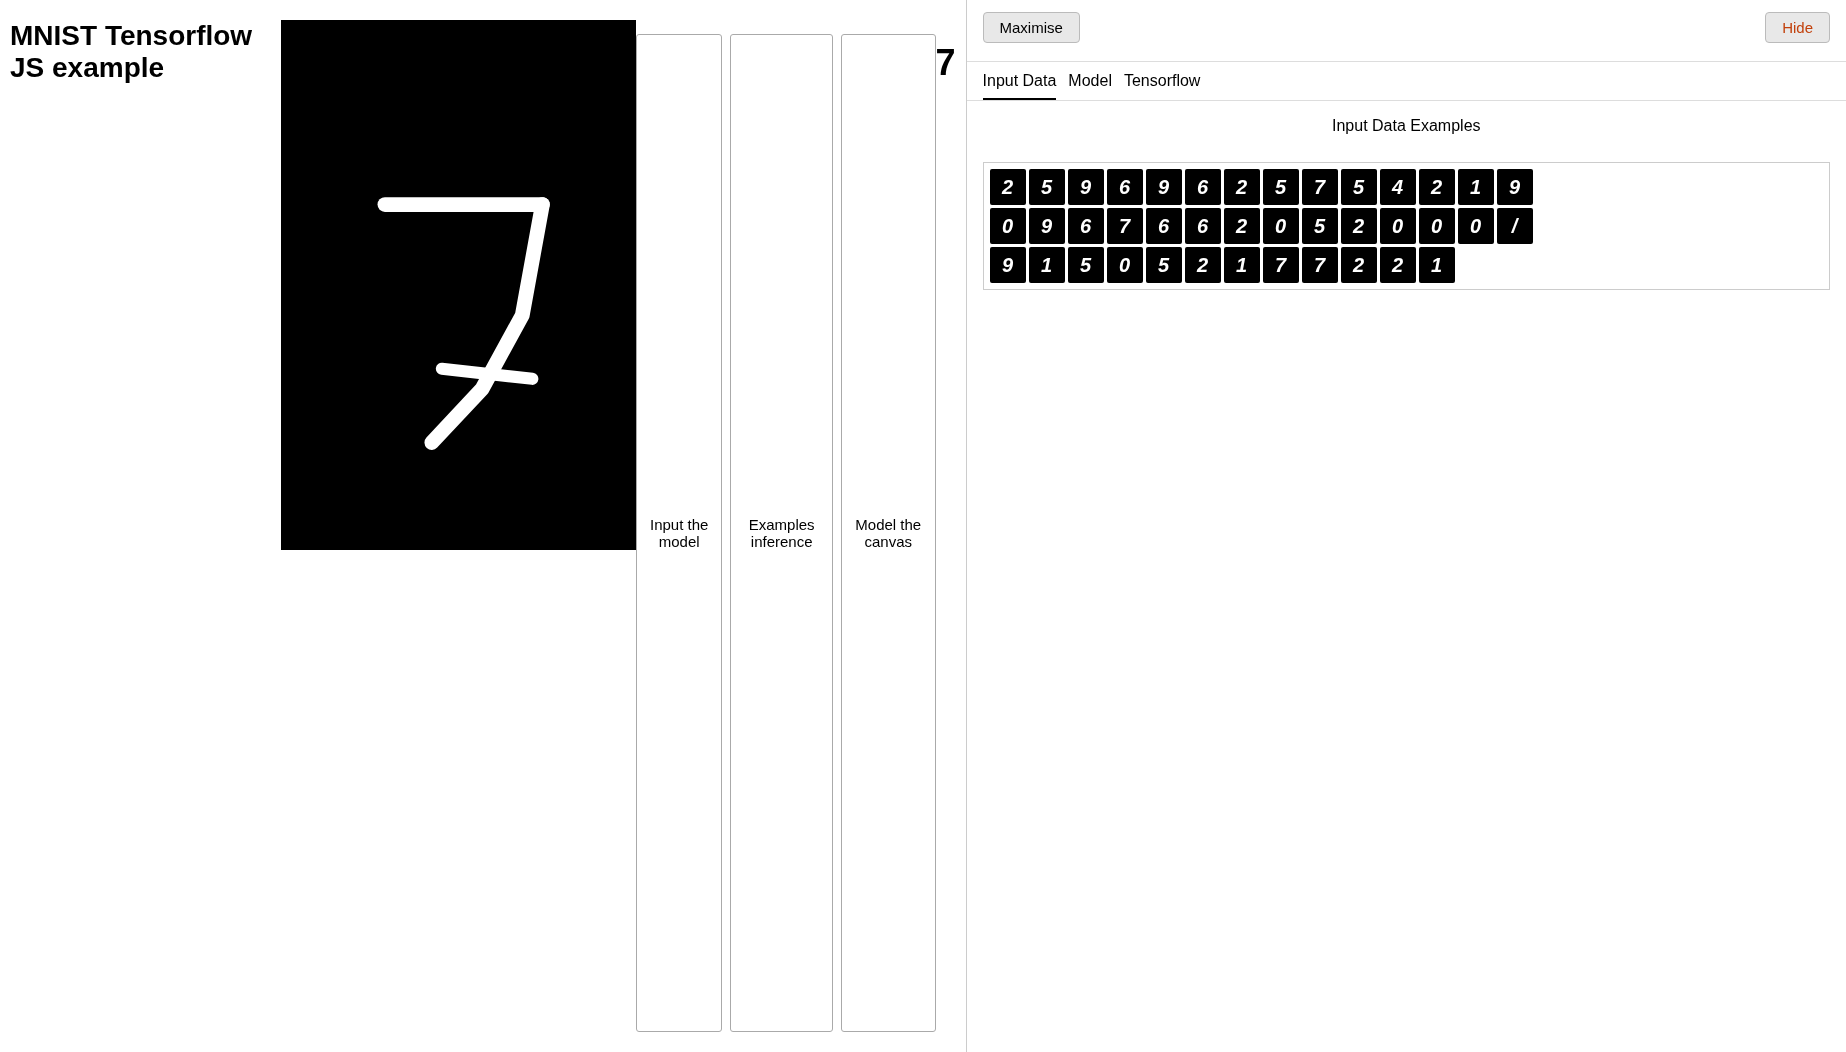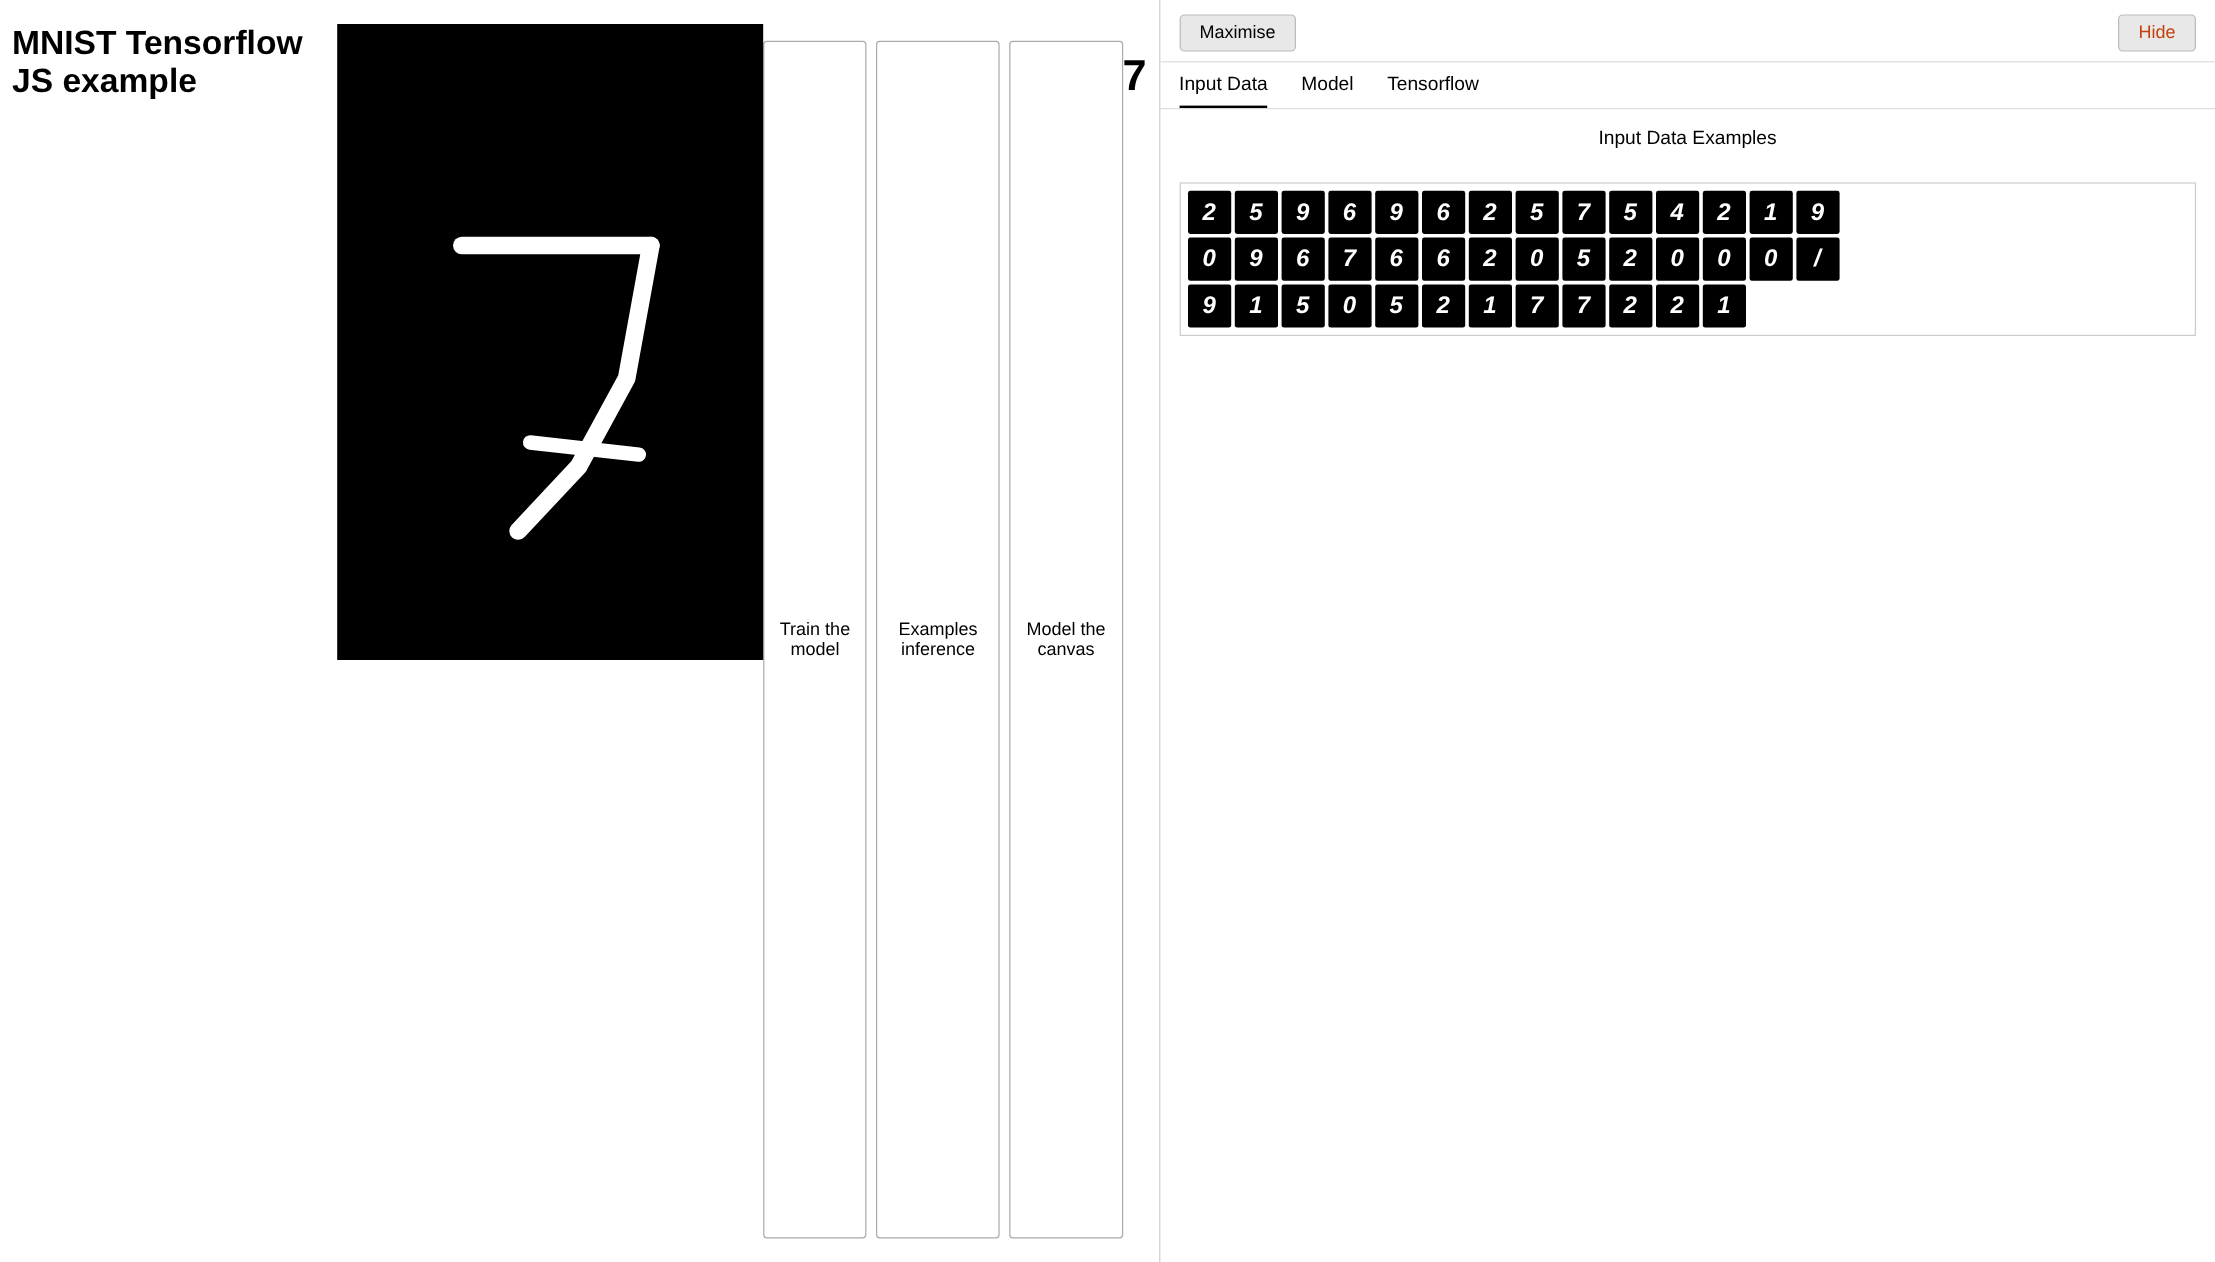--- a/index.html
+++ b/index.html
@@ -71,21 +71,21 @@
       display: flex;
       flex-direction: column;
       padding: 0;
     }
 
     .right-header {
       display: flex;
       flex-direction: row;
       justify-content: space-between;
       align-items: flex-end;
-      padding: 12px 16px 8px 16px;
+      padding: 12px 16px 18px 16px;
       border-bottom: 1px solid #ddd;
     }
 
     .maximise-btn {
       padding: 6px 16px;
       background: #e8e8e8;
       border: 1px solid #bbb;
       border-radius: 4px;
       font-size: 15px;
       cursor: pointer;
@@ -98,21 +98,21 @@
       border: 1px solid #bbb;
       border-radius: 4px;
       font-size: 15px;
       cursor: pointer;
       color: #c2410c;
     }
 
     .tab-bar {
       display: flex;
       flex-direction: row;
-      gap: 28px;
+      gap: 12px;
       padding: 10px 0 0 16px;
       border-bottom: 1px solid #ddd;
     }
 
     .tab {
       font-size: 16px;
       padding-bottom: 8px;
       cursor: pointer;
       color: #000;
       border-bottom: 2px solid transparent;
@@ -177,21 +177,21 @@
 
       <line x1="155" y1="145" x2="390" y2="145" stroke="white" stroke-width="22" stroke-linecap="round"></line>
 
       <polyline points="390,145 360,310 300,420 225,500" stroke="white" stroke-width="22" stroke-linecap="round" stroke-linejoin="round" fill="none"></polyline>
 
       <line x1="240" y1="390" x2="375" y2="405" stroke="white" stroke-width="18" stroke-linecap="round"></line>
     </svg>
   </div>
 
   <div class="button-row">
-    <button class="action-btn">Train the model</button>
+    <button class="action-btn">Input the model</button>
     <button class="action-btn">Examples inference</button>
     <button class="action-btn">Model the canvas</button>
   </div>
 
   <div class="inference-result">7</div>
 </div>
 
 <div class="right-panel">
   <div class="right-header">
     <button class="maximise-btn">Maximise</button>

